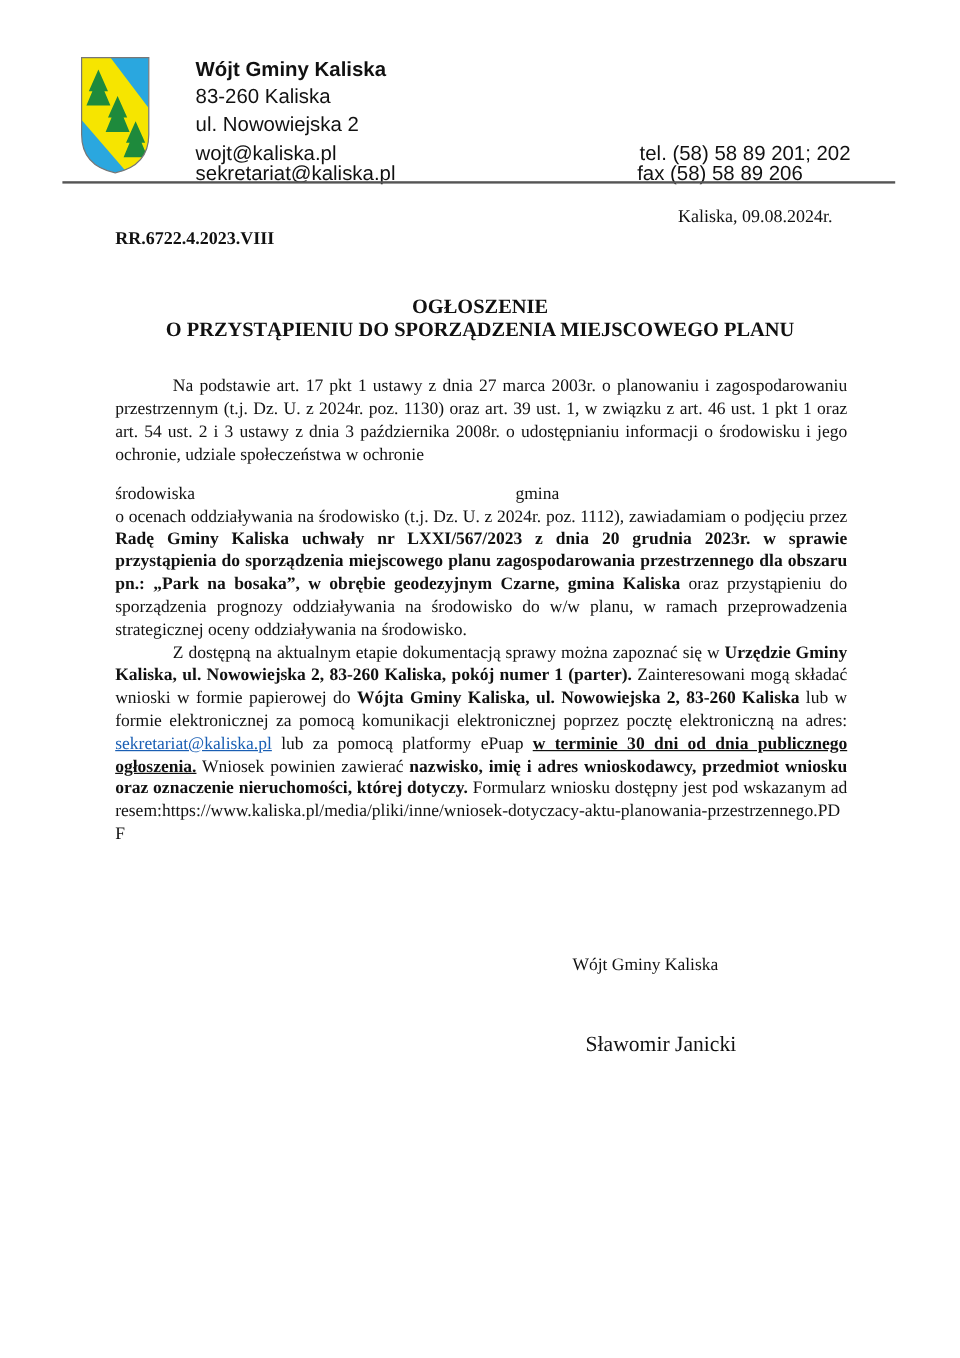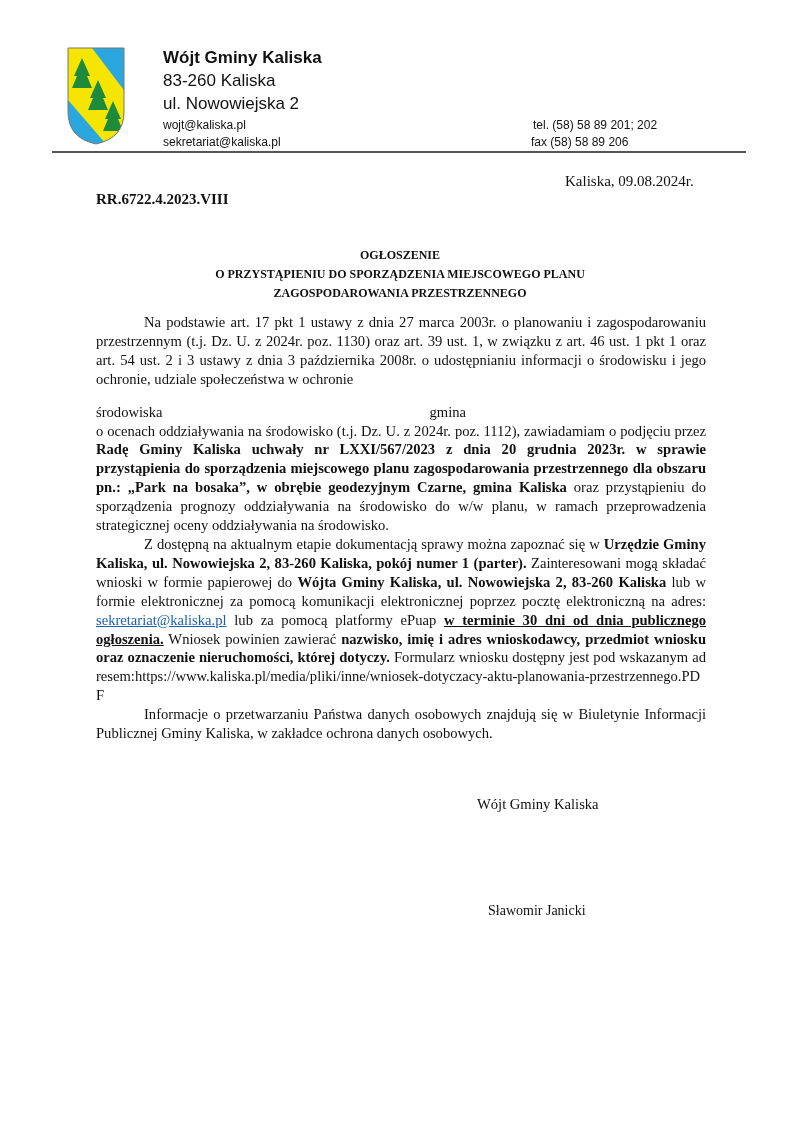--- a/index.html
+++ b/index.html
@@ -5,27 +5,27 @@
   html, body { margin: 0; padding: 0; background: #ffffff; }
   body { width: 800px; height: 1132px; position: relative; overflow: hidden; color: #111; }
   .sans { font-family: "Liberation Sans", "DejaVu Sans", sans-serif; }
   .serif { font-family: "Liberation Serif", "DejaVu Serif", serif; }
   .abs { position: absolute; white-space: nowrap; }
 
   #crest { position: absolute; left: 66px; top: 46px; width: 60px; height: 100px; }
 
   .hdr-title { left: 163px; top: 48px; font-size: 17px; font-weight: bold; }
   .hdr-line { font-size: 17px; }
-  .hdr-small { font-size: 12px; }
+  .hdr-small { font-size: 17px; }
   #hdr-rule { position: absolute; left: 52px; top: 151px; width: 694px; height: 1.5px; background: #555; }
 
   .doc { font-size: 14.2px; text-align: center; }
   .bold { font-weight: bold; }
 
-  #title-block { position: absolute; left: 90px; top: 246px; width: 620px; text-align: center; font-weight: bold; font-size: 12px; line-height: 19px; }
+  #title-block { position: absolute; left: 90px; top: 246px; width: 620px; text-align: center; font-weight: bold; font-size: 17px; line-height: 19px; }
 
   #body { position: absolute; left: 96px; top: 313px; width: 610px; font-size: 14.6px; line-height: 18.9px; text-align: justify; }
   #body p { margin: 0; }
   .indent { text-indent: 48px; }
   .link { color: #1a5fb4; text-decoration: underline; }
   .uline { text-decoration: underline; }
   .spacer-line { display: flex; justify-content: space-between; width: 100%; margin-top: 14px; }
   .spacer-line span.mid { margin-right: 240px; }
 </style>
 </head>
@@ -58,21 +58,20 @@
 <div class="abs sans hdr-small" style="left:533px; top:118px;">tel. (58) 58 89 201; 202</div>
 <div class="abs sans hdr-small" style="left:531px; top:135px;">fax (58) 58 89 206</div>
 <div id="hdr-rule"></div>
 
 <div class="abs serif doc" style="left:565px; top:173px; font-size:15px;">Kaliska, 09.08.2024r.</div>
 <div class="abs serif doc bold" style="left:96px; top:191px; font-size:15px;">RR.6722.4.2023.VIII</div>
 
 <div id="title-block" class="serif">
   <div>OGŁOSZENIE</div>
   <div>O PRZYSTĄPIENIU DO SPORZĄDZENIA MIEJSCOWEGO PLANU</div>
-  <div>ZAGOSPODAROWANIA PRZESTRZENNEGO</div>
 </div>
 
 <div id="body" class="serif">
   <p class="indent">
     <span>Na podstawie art. 17 pkt 1 ustawy z dnia 27 marca 2003r. o planowaniu i zagospodarowaniu przestrzennym (t.j. Dz. U. z 2024r. poz. 1130) oraz art. 39 ust. 1, w związku z art. 46 ust. 1 pkt 1 oraz art. 54 ust. 2 i 3 ustawy z dnia 3 października 2008r. o udostępnianiu informacji o środowisku i jego ochronie, udziale społeczeństwa w ochronie</span>
   </p>
   <div class="spacer-line">
     <span>środowiska</span>
     <span class="mid">gmina</span>
   </div>
@@ -87,17 +86,16 @@
     <span>Zainteresowani mogą składać wnioski w formie papierowej do</span>
     <span class="bold">Wójta Gminy Kaliska, ul. Nowowiejska 2, 83-260 Kaliska</span>
     <span>lub w formie elektronicznej za pomocą komunikacji elektronicznej poprzez pocztę elektroniczną na adres:</span>
     <a class="link">sekretariat@kaliska.pl</a>
     <span>lub za pomocą platformy ePuap</span>
     <span class="bold uline">w terminie 30 dni od dnia publicznego ogłoszenia.</span>
     <span>Wniosek powinien zawierać</span>
     <span class="bold">nazwisko, imię i adres wnioskodawcy, przedmiot wniosku oraz oznaczenie nieruchomości, której dotyczy.</span>
     <span style="word-break: break-all;">Formularz wniosku dostępny jest pod wskazanym adresem:https://www.kaliska.pl/media/pliki/inne/wniosek-dotyczacy-aktu-planowania-przestrzennego.PDF</span>
   </p>
-  <p class="indent">Informacje o przetwarzaniu Państwa danych osobowych znajdują się w Biuletynie Informacji Publicznej Gminy Kaliska, w zakładce ochrona danych osobowych.</p>
 </div>
 
 <div class="abs serif" style="left:477px; top:796px; font-size:14.6px;">Wójt Gminy Kaliska</div>
-<div class="abs serif" style="left:488px; top:903px; font-size:14px;">Sławomir Janicki</div>
+<div class="abs serif" style="left:488px; top:860px; font-size:18px;">Sławomir Janicki</div>
 
 </body></html>

